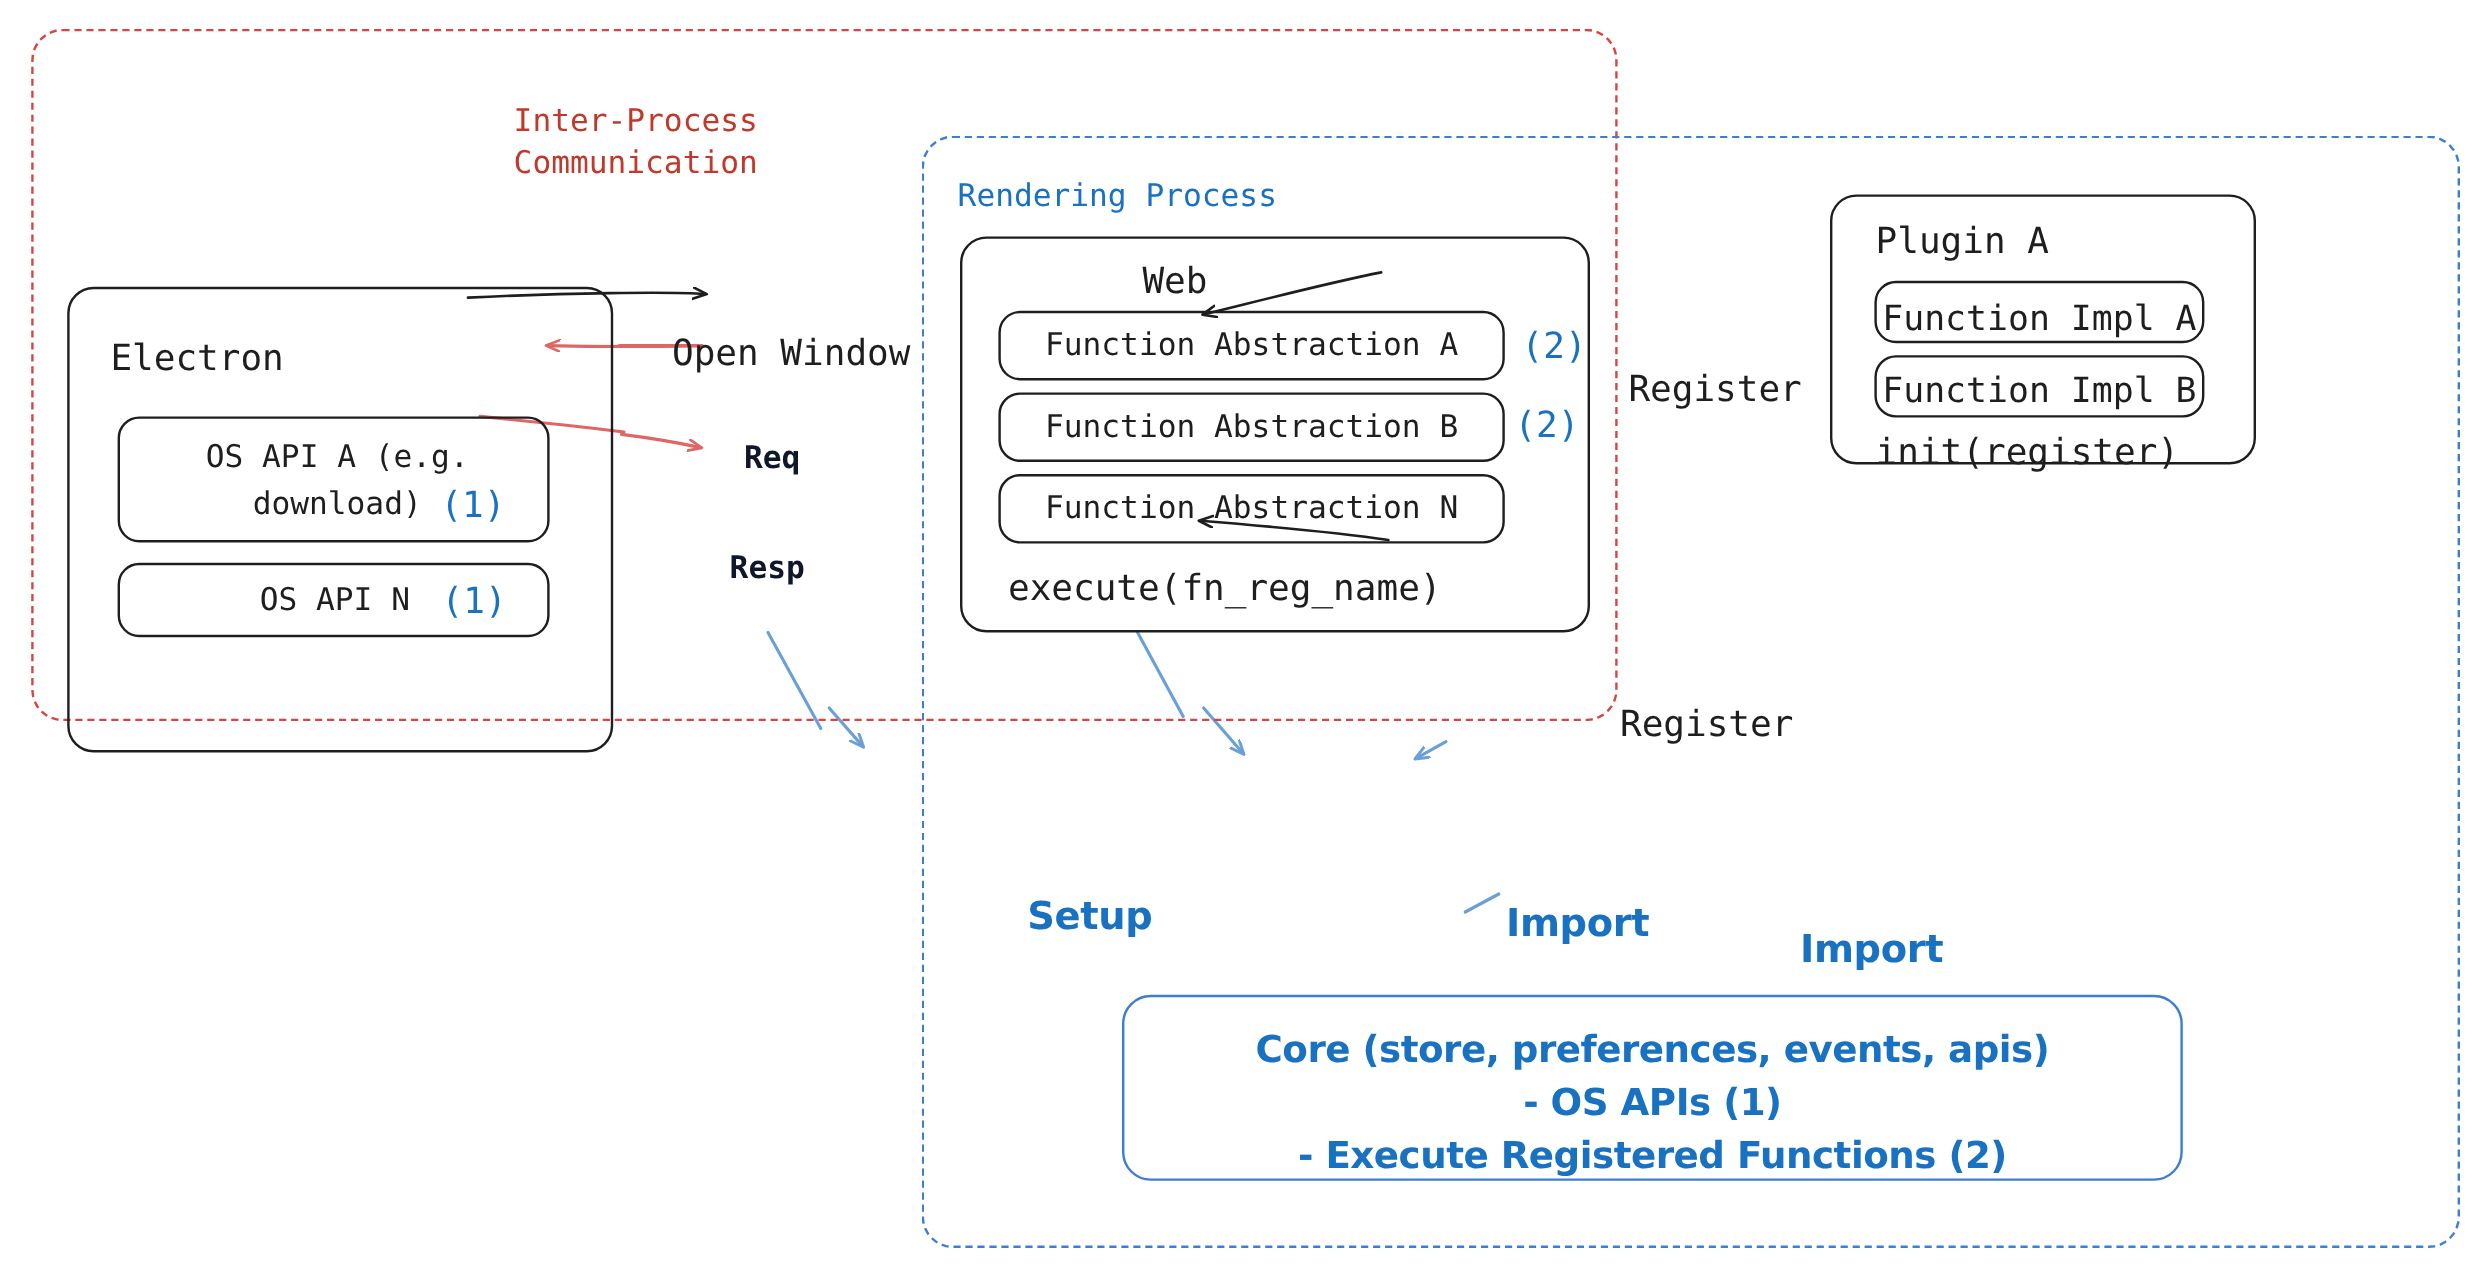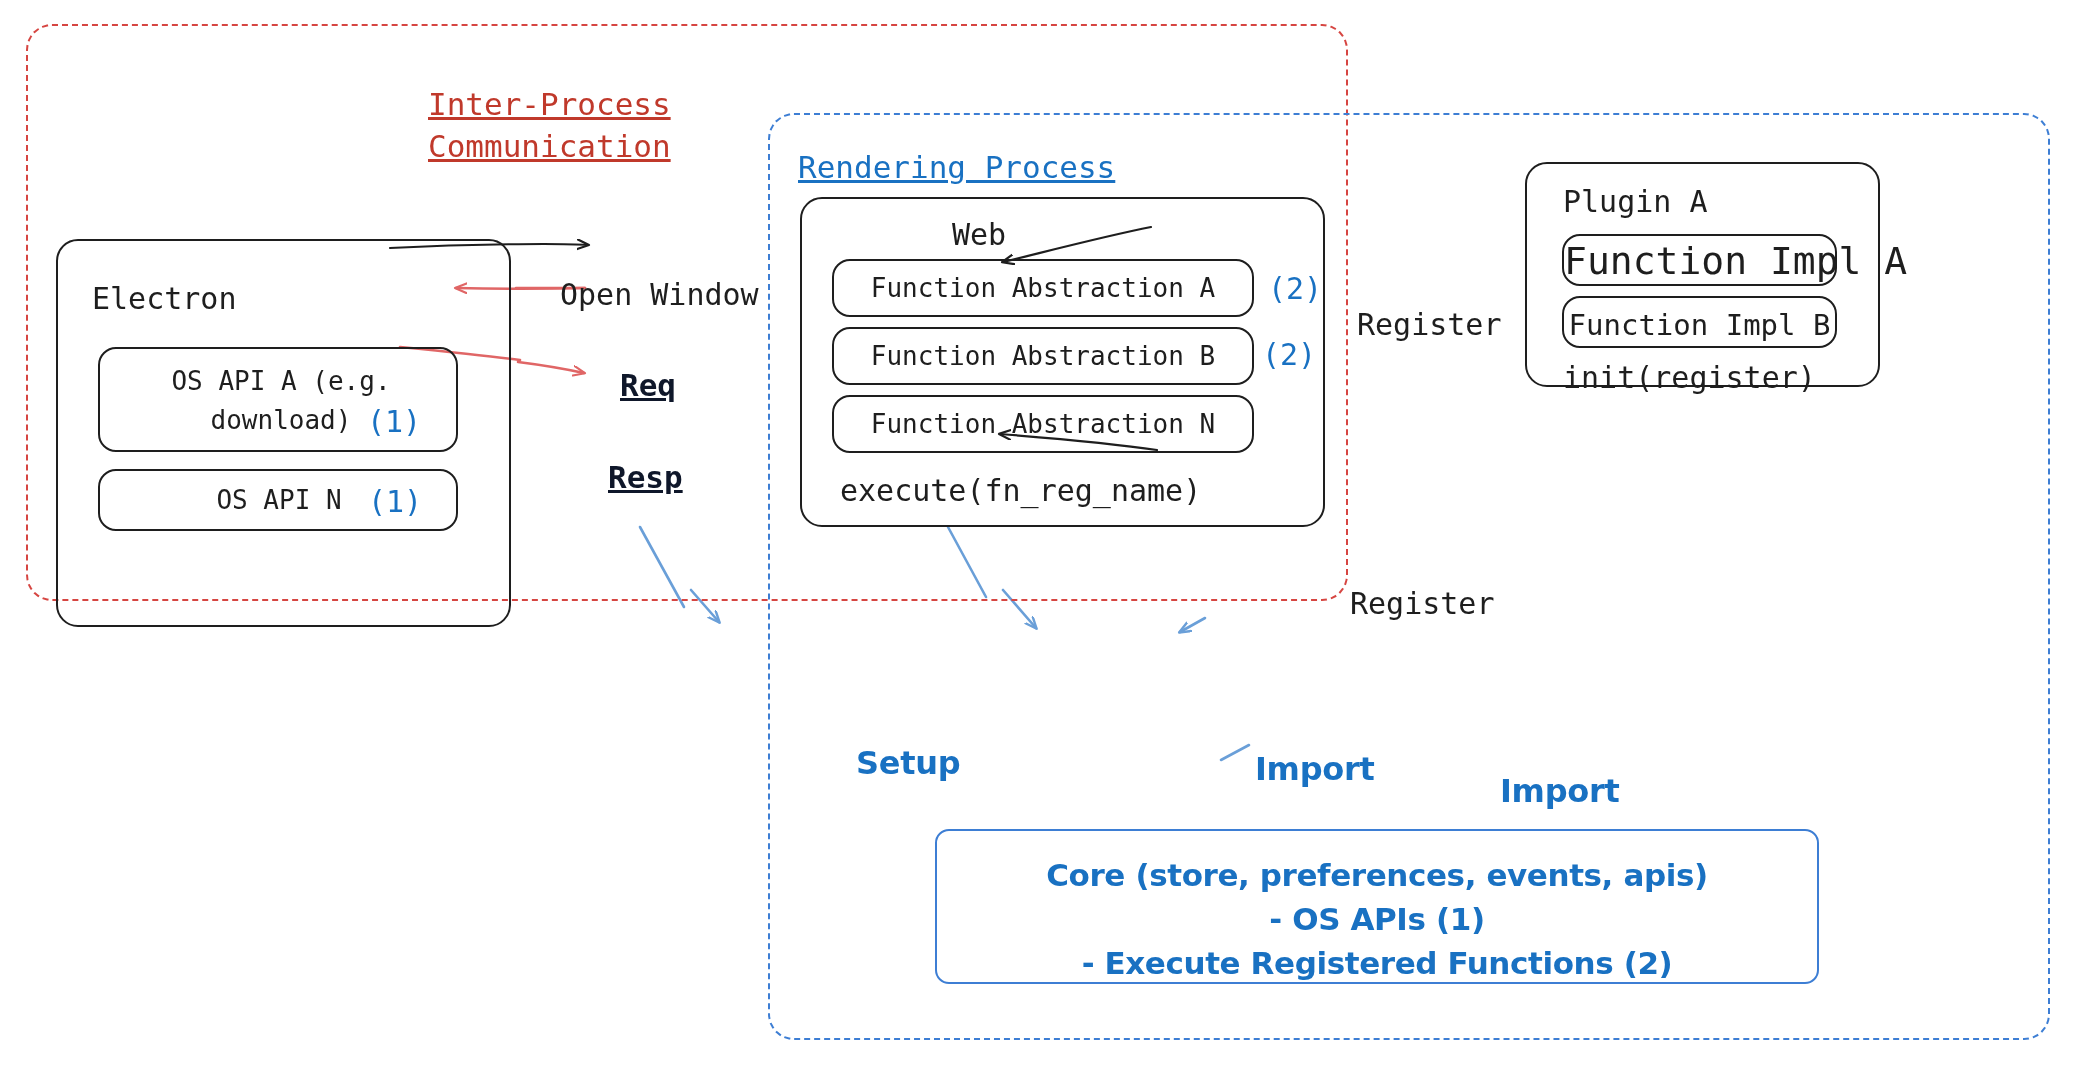--- a/index.html
+++ b/index.html
@@ -57,21 +57,21 @@
     color: #1e1e1e;
     white-space: pre;
     line-height: 1.28;
     letter-spacing: 0px;
   }
   .c-red  { color: #c0392b; }
   .c-red2 { color: #0f172a; }
   .c-blue { color: #1971c2; }
   .c-dark { color: #1e1e1e; }
   .f30 { font-size: 30px; }
-  .f31 { font-size: 31px; text-decoration: underline; }
+  .f31 { font-size: 26px; }
   .f32 { font-size: 32px; }
 
   .hand {
     font-family: "DejaVu Sans", "Liberation Sans", sans-serif;
     font-weight: bold;
     letter-spacing: -0.3px;
   }
   .box-label {
     position: absolute;
     font-family: "DejaVu Sans Mono", "Liberation Mono", monospace;
@@ -209,33 +209,33 @@
       <div class="inner-label" style="top:11px;">Function Abstraction N</div>
     </div>
 
     <div class="box-label" style="left:38px; top:274px;">execute(fn_reg_name)</div>
   </div>
 
   <div class="box" style="left:1525px; top:162px; width:355px; height:225px;">
     <div class="box-label" style="left:36px; top:20px;">Plugin A</div>
 
     <div class="box inner" style="left:35px; top:70px; width:275px; height:52px;">
-      <div class="inner-label" style="top:1px; font-size:38px;">Function Impl A</div>
+      <div class="inner-label" style="top:11px; font-size:29px;">Function Impl A</div>
     </div>
 
     <div class="box inner" style="left:35px; top:132px; width:275px; height:52px;">
       <div class="inner-label" style="top:9px; font-size:29px;">Function Impl B</div>
     </div>
 
     <div class="box-label" style="left:36px; top:196px;">init(register)</div>
   </div>
 
 
   <div class="box" style="left:935px; top:829px; width:884px; height:155px;
-              border-color:#3d7ed4; border-width:2.4px; border-radius:14px;">
+              border-color:#3d7ed4; border-width:2.4px; border-radius:24px;">
     <div class="core-text" style="top:22px;">Core (store, preferences, events, apis)</div>
     <div class="core-text" style="top:66px;">- OS APIs (1)</div>
     <div class="core-text" style="top:110px;">- Execute Registered Functions (2)</div>
   </div>
 
   <div class="edge-label txt c-dark f30" style="left:560px; top:276px;">Open Window</div>
 
   <div class="edge-label txt c-red2 f31" style="left:620px; top:366px; font-weight:bold;">Req</div>
 
   <div class="edge-label txt c-red2 f31" style="left:608px; top:458px; font-weight:bold;">Resp</div>

